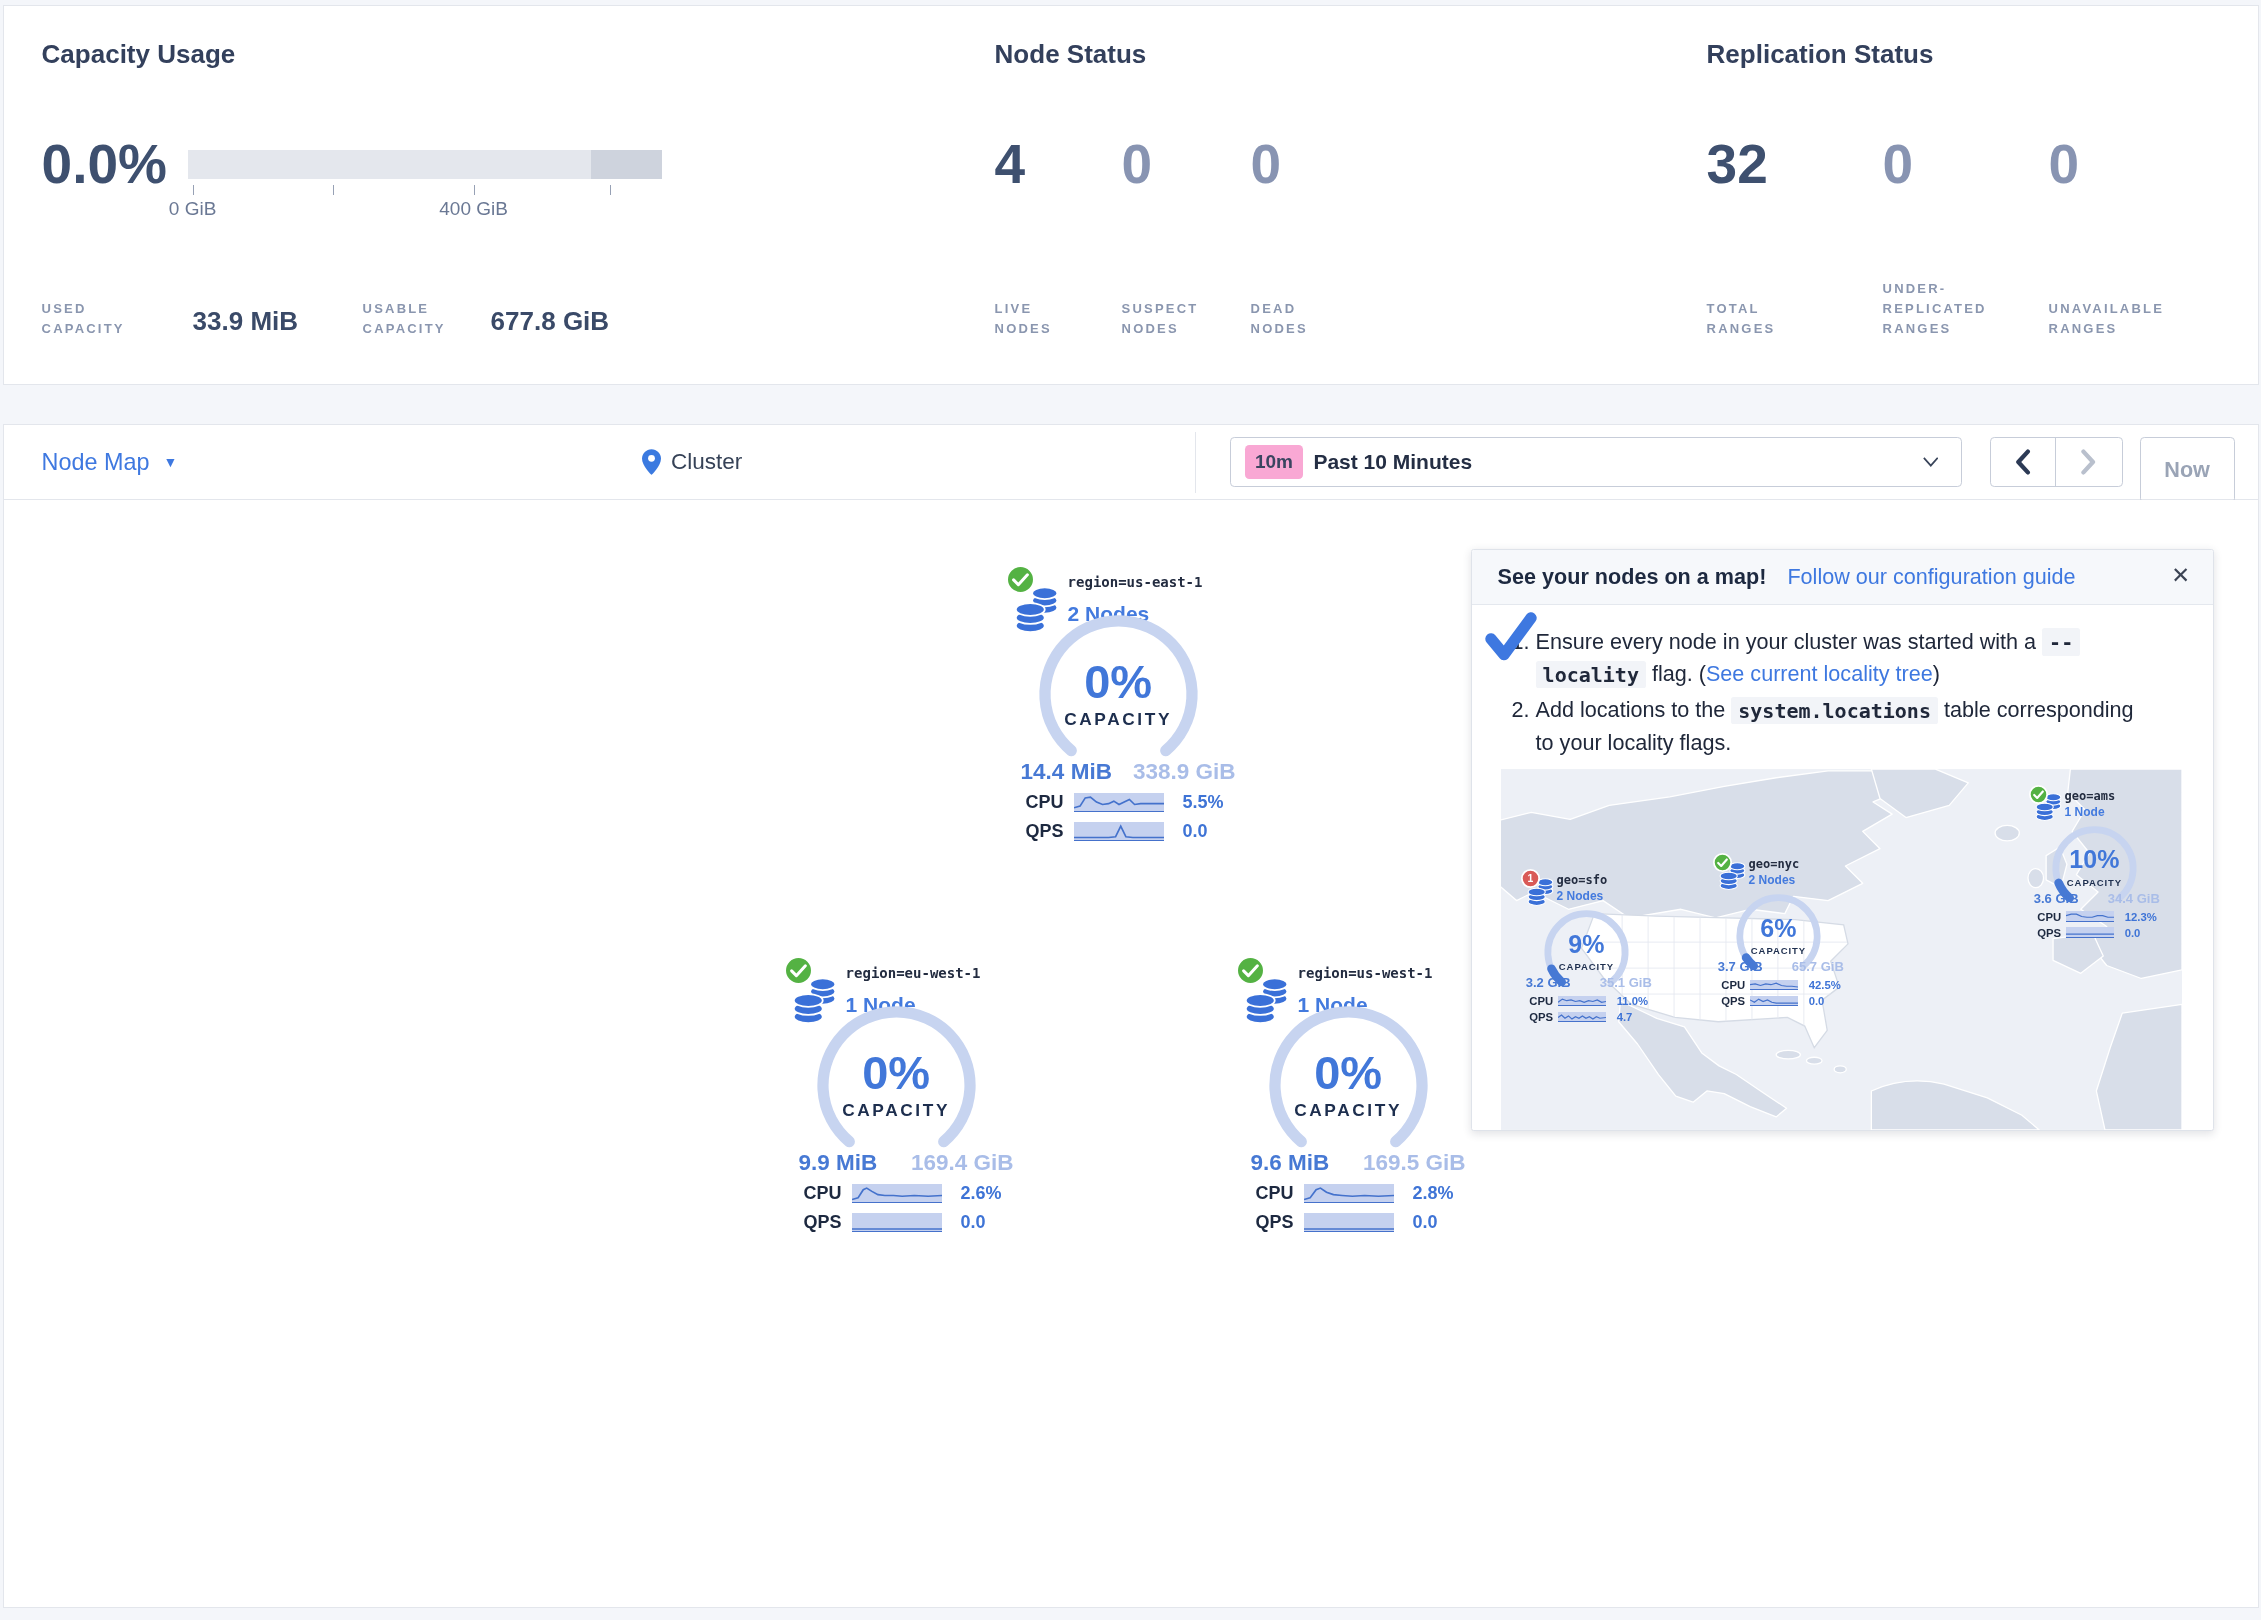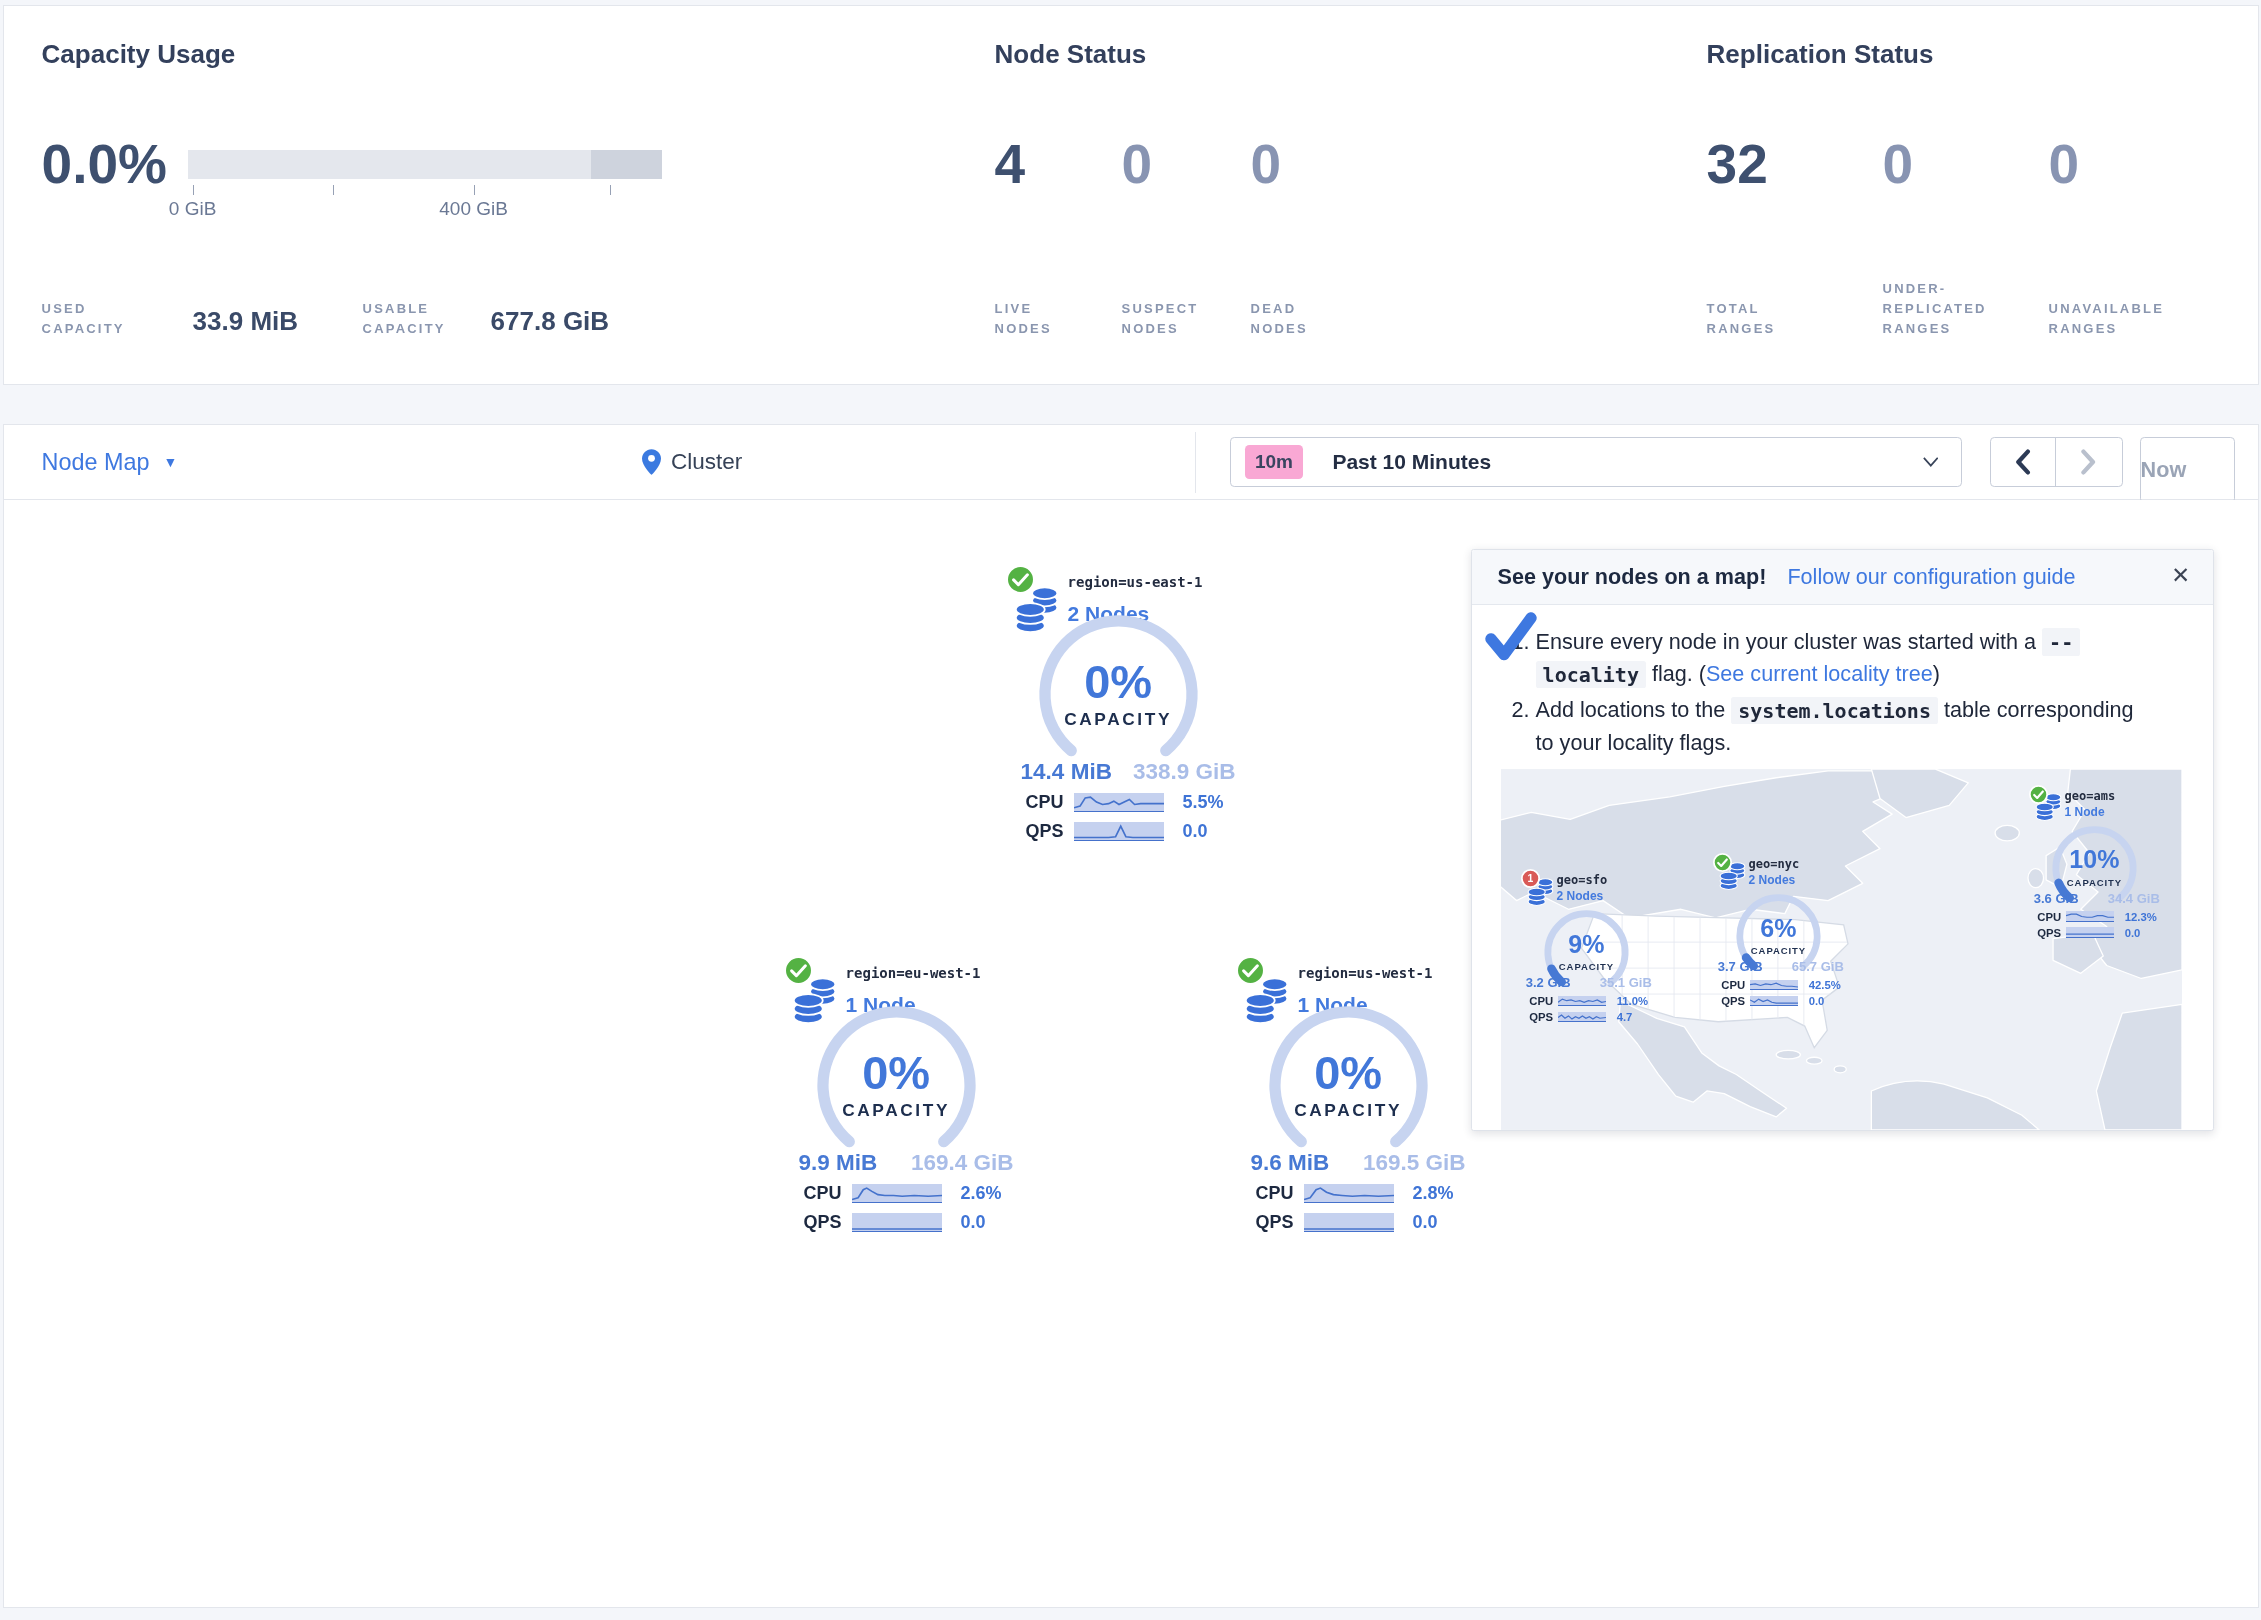--- a/index.html
+++ b/index.html
@@ -28,28 +28,28 @@
   .nodemap-btn { position:absolute; left:38px; top:0; height:74px; display:flex; align-items:center;
                  color:#3e78e0; font-size:23.4px; cursor:pointer; }
   .nodemap-btn .caret { font-size:14px; margin-left:14px; color:#3e78e0; }
   .crumb { position:absolute; left:638px; top:0; height:74px; display:flex; align-items:center; gap:10.4px;
            color:#364257; font-size:22.5px; }
   .tb-divider { position:absolute; left:1191px; top:7px; width:0.9px; height:61px; background:#e3e6ec; }
   .timesel { position:absolute; left:1226px; top:12px; width:732px; height:50px; border:0.9px solid #c7cdd9;
              border-radius:4.3px; display:flex; align-items:center; background:#fff; }
   .timesel .badge { margin-left:14px; background:#f9a8d4; color:#3a4560; font-weight:700; font-size:19px;
                     border-radius:4.3px; padding:6px 10.4px; }
-  .timesel .tval { margin-left:29px; font-size:21px; font-weight:600; color:#242e44; }
+  .timesel .tval { margin-left:10px; font-size:21px; font-weight:600; color:#242e44; }
   .timesel .chev { position:absolute; right:22.5px; top:19px; }
   .arrowgrp { position:absolute; left:1986px; top:12px; width:133px; height:50px; border:0.9px solid #c7cdd9;
               border-radius:4.3px; display:flex; }
   .arrowgrp .cell { width:50%; display:flex; align-items:center; justify-content:center; }
   .arrowgrp .cell:first-child { border-right:0.9px solid #c7cdd9; }
   .now-btn { position:absolute; left:2136px; top:12px; width:95px; height:66px; border:0.9px solid #c7cdd9;
-             border-radius:4.3px; display:flex; align-items:center; justify-content:flex-start;
+             border-radius:4.3px; display:flex; align-items:center; justify-content:center;
              color:#9aa4b6; font-size:21.6px; font-weight:700; }
 
   
   #canvas { left:2.6px; top:500px; width:2256px; height:1108px; border-top:none; overflow:hidden; }
 
   
   .region-lg { position:absolute; width:277px; height:294px; }
   .check-badge-lg { position:absolute; left:8.7px; top:3.5px; width:31px; height:31px; z-index:2; }
   .db-icon-lg { position:absolute; left:17.3px; top:26px; width:47px; height:47px; }
   .r-title { position:absolute; left:71px; top:14px; font-family:"DejaVu Sans Mono","Liberation Mono",monospace;

